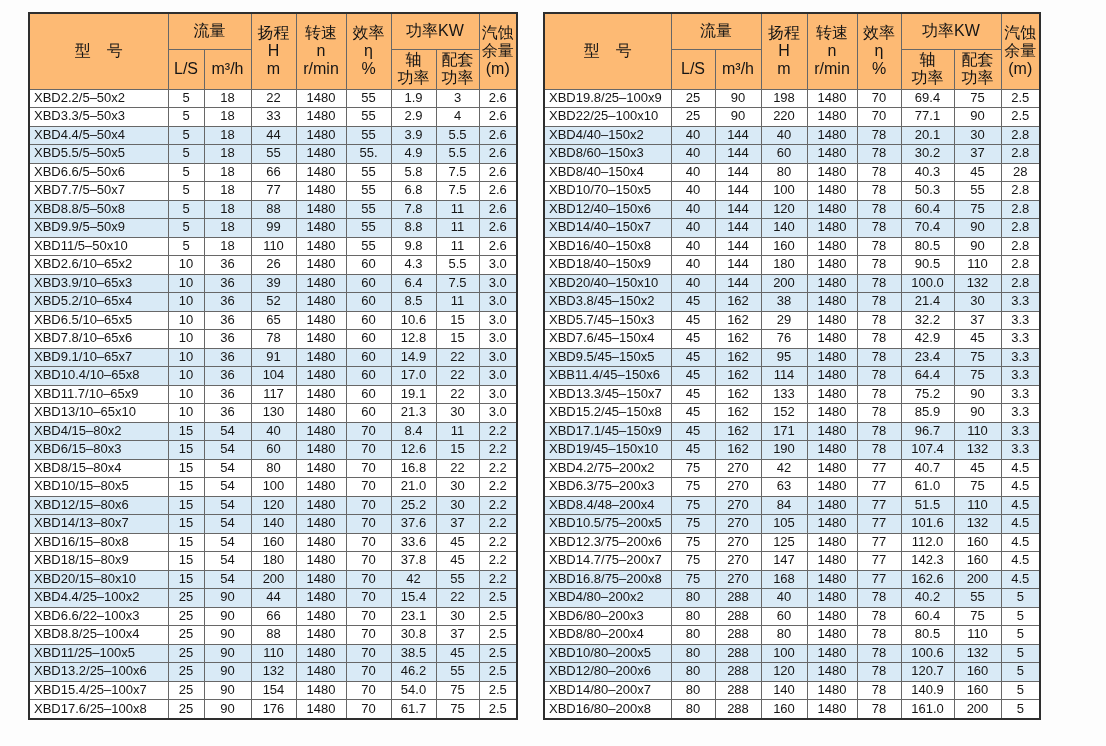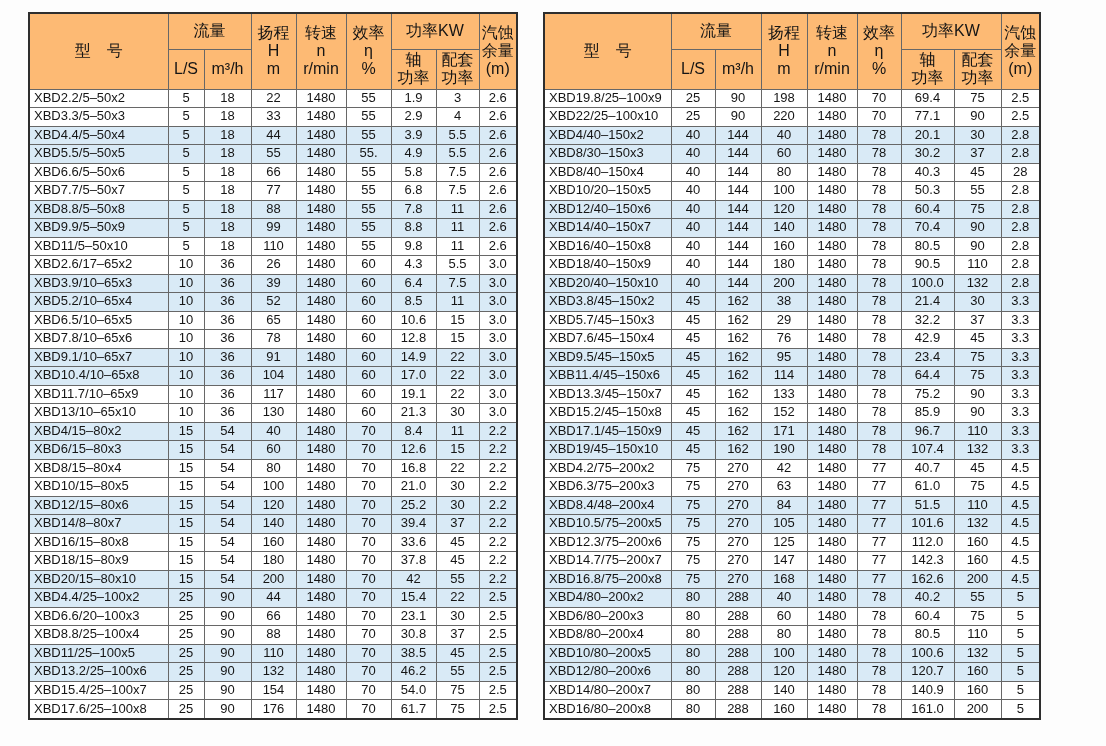--- a/index.html
+++ b/index.html
@@ -194,21 +194,21 @@
             <td>5</td>
             <td>18</td>
             <td>110</td>
             <td>1480</td>
             <td>55</td>
             <td>9.8</td>
             <td>11</td>
             <td>2.6</td>
           </tr>
           <tr>
-            <td class="model">XBD2.6/17–65x2</td>
+            <td class="model">XBD2.6/10–65x2</td>
             <td>10</td>
             <td>36</td>
             <td>26</td>
             <td>1480</td>
             <td>60</td>
             <td>4.3</td>
             <td>5.5</td>
             <td>3.0</td>
           </tr>
           <tr class="shaded">
@@ -348,27 +348,27 @@
             <td>15</td>
             <td>54</td>
             <td>120</td>
             <td>1480</td>
             <td>70</td>
             <td>25.2</td>
             <td>30</td>
             <td>2.2</td>
           </tr>
           <tr class="shaded">
-            <td class="model">XBD14/8–80x7</td>
+            <td class="model">XBD14/13–80x7</td>
             <td>15</td>
             <td>54</td>
             <td>140</td>
             <td>1480</td>
             <td>70</td>
-            <td>39.4</td>
+            <td>37.6</td>
             <td>37</td>
             <td>2.2</td>
           </tr>
           <tr>
             <td class="model">XBD16/15–80x8</td>
             <td>15</td>
             <td>54</td>
             <td>160</td>
             <td>1480</td>
             <td>70</td>
@@ -403,21 +403,21 @@
             <td>25</td>
             <td>90</td>
             <td>44</td>
             <td>1480</td>
             <td>70</td>
             <td>15.4</td>
             <td>22</td>
             <td>2.5</td>
           </tr>
           <tr>
-            <td class="model">XBD6.6/20–100x3</td>
+            <td class="model">XBD6.6/22–100x3</td>
             <td>25</td>
             <td>90</td>
             <td>66</td>
             <td>1480</td>
             <td>70</td>
             <td>23.1</td>
             <td>30</td>
             <td>2.5</td>
           </tr>
           <tr>
@@ -547,21 +547,21 @@
             <td>40</td>
             <td>144</td>
             <td>40</td>
             <td>1480</td>
             <td>78</td>
             <td>20.1</td>
             <td>30</td>
             <td>2.8</td>
           </tr>
           <tr class="shaded">
-            <td class="model">XBD8/30–150x3</td>
+            <td class="model">XBD8/60–150x3</td>
             <td>40</td>
             <td>144</td>
             <td>60</td>
             <td>1480</td>
             <td>78</td>
             <td>30.2</td>
             <td>37</td>
             <td>2.8</td>
           </tr>
           <tr>
@@ -569,21 +569,21 @@
             <td>40</td>
             <td>144</td>
             <td>80</td>
             <td>1480</td>
             <td>78</td>
             <td>40.3</td>
             <td>45</td>
             <td>28</td>
           </tr>
           <tr>
-            <td class="model">XBD10/20–150x5</td>
+            <td class="model">XBD10/70–150x5</td>
             <td>40</td>
             <td>144</td>
             <td>100</td>
             <td>1480</td>
             <td>78</td>
             <td>50.3</td>
             <td>55</td>
             <td>2.8</td>
           </tr>
           <tr class="shaded">

